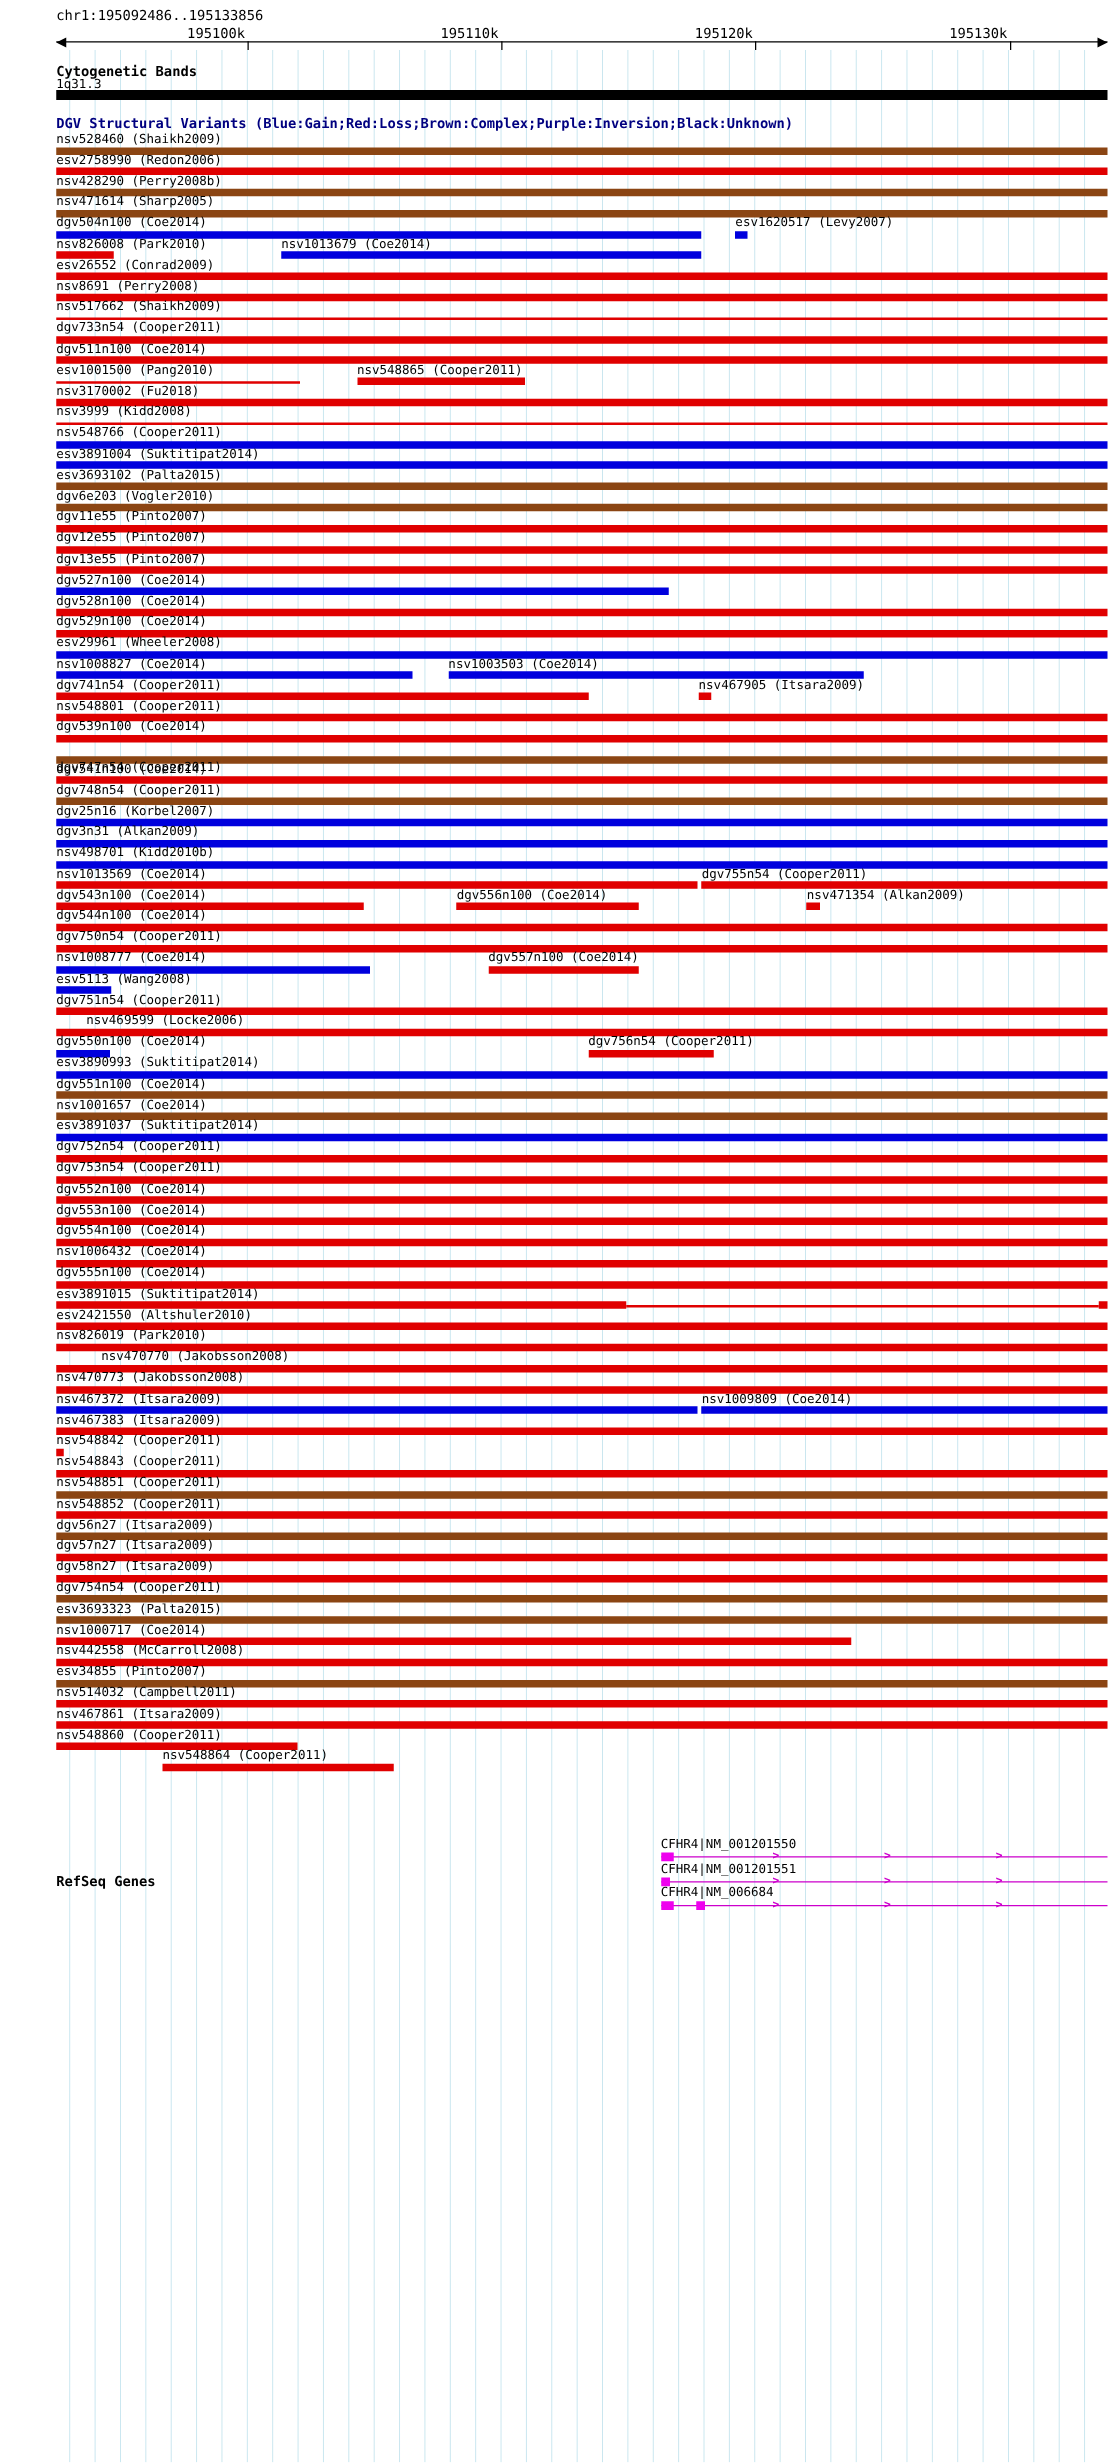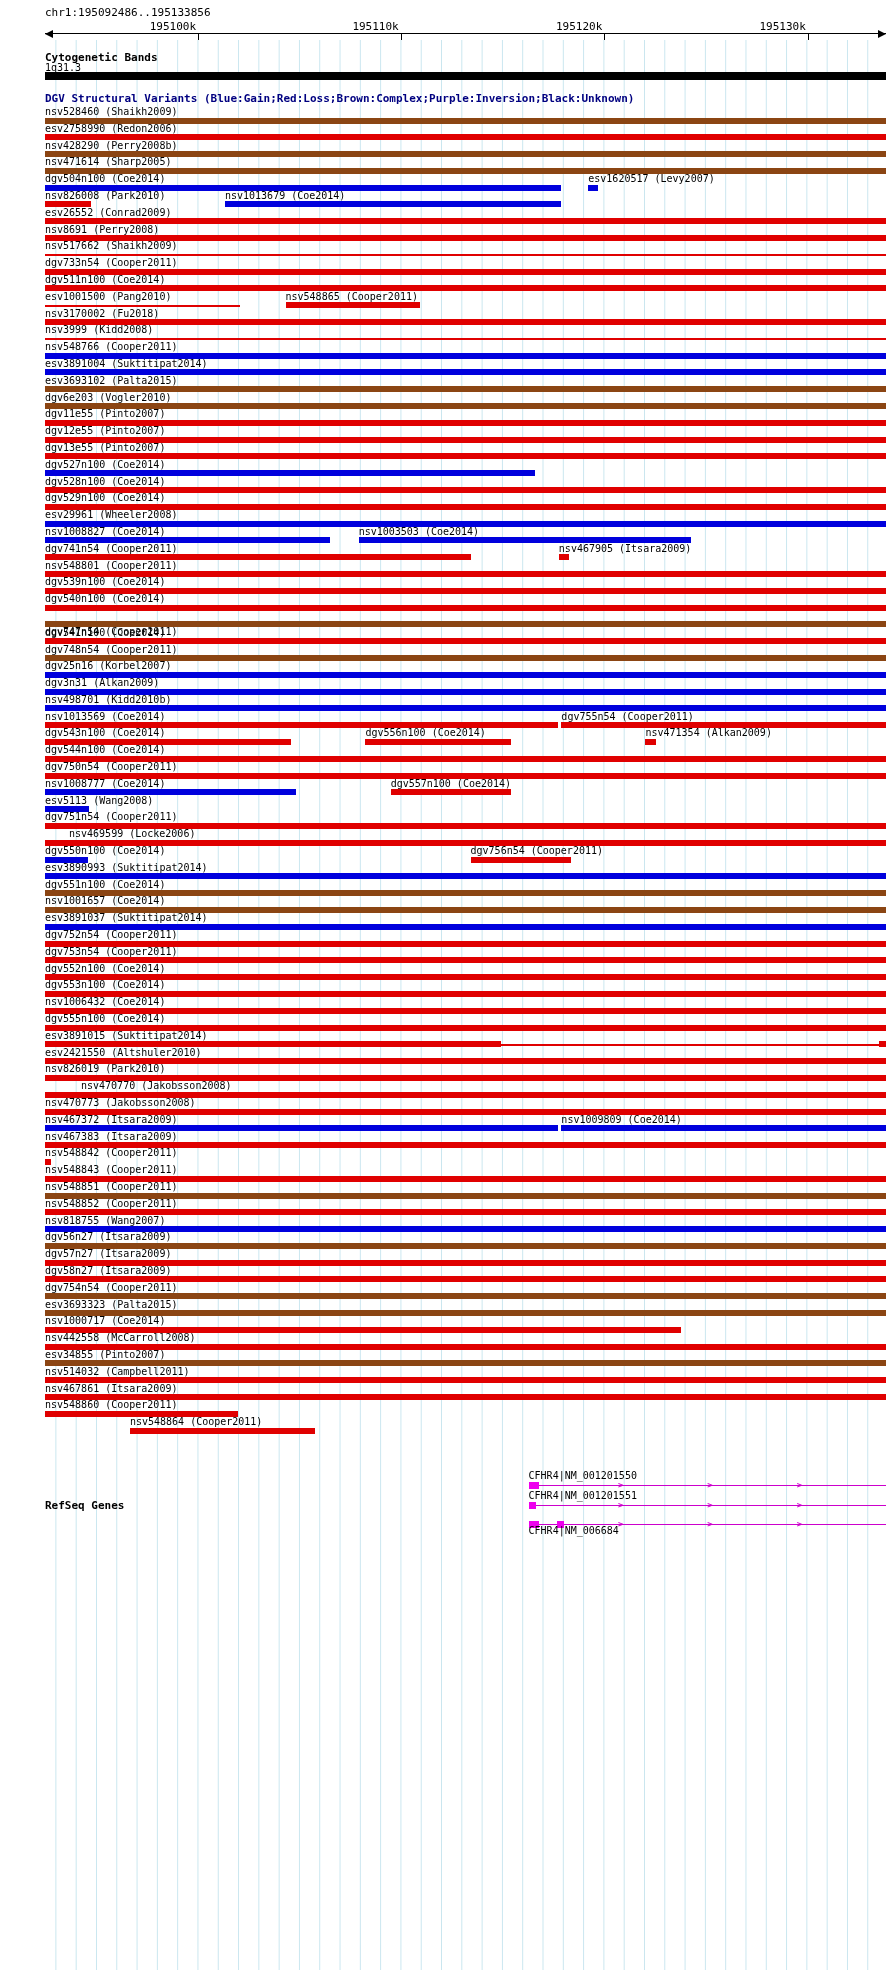--- a/index.html
+++ b/index.html
@@ -181,24 +181,20 @@
       </div>
       <div class="vrow">
         <div class="vbar" title="nsv548801 (Cooper2011)" style="left: 0%; width: 100%; background: rgb(224, 0, 0);"></div>
         <span class="vlabel" style="left: 0%;">nsv548801 (Cooper2011)</span>
       </div>
       <div class="vrow">
         <div class="vbar" title="dgv539n100 (Coe2014)" style="left: 0%; width: 100%; background: rgb(224, 0, 0);"></div>
         <span class="vlabel" style="left: 0%;">dgv539n100 (Coe2014)</span>
       </div>
       <div class="vrow">
-        <div class="vbar" title="dgv540n100 (Coe2014)" style="left: 0%; width: 100%; background: rgb(224, 0, 0);"></div>
-        <span class="vlabel" style="left: 0%;">dgv540n100 (Coe2014)</span>
-      </div>
-      <div class="vrow">
         <div class="vbar" title="dgv747n54 (Cooper2011)" style="left: 0%; width: 100%; background: rgb(139, 69, 19);"></div>
         <span class="vlabel" style="left: 0%; margin-top: 16px;">dgv747n54 (Cooper2011)</span>
       </div>
       <div class="vrow">
         <div class="vbar" title="dgv541n100 (Coe2014)" style="left: 0%; width: 100%; background: rgb(224, 0, 0);"></div>
         <span class="vlabel" style="left: 0%;">dgv541n100 (Coe2014)</span>
       </div>
       <div class="vrow">
         <div class="vbar" title="dgv748n54 (Cooper2011)" style="left: 0%; width: 100%; background: rgb(139, 69, 19);"></div>
         <span class="vlabel" style="left: 0%;">dgv748n54 (Cooper2011)</span>
@@ -287,20 +283,24 @@
       </div>
       <div class="vrow">
         <div class="vbar" title="dgv552n100 (Coe2014)" style="left: 0%; width: 100%; background: rgb(224, 0, 0);"></div>
         <span class="vlabel" style="left: 0%;">dgv552n100 (Coe2014)</span>
       </div>
       <div class="vrow">
         <div class="vbar" title="dgv553n100 (Coe2014)" style="left: 0%; width: 100%; background: rgb(224, 0, 0);"></div>
         <span class="vlabel" style="left: 0%;">dgv553n100 (Coe2014)</span>
       </div>
       <div class="vrow">
+        <div class="vbar" title="dgv554n100 (Coe2014)" style="left: 0%; width: 100%; background: rgb(224, 0, 0);"></div>
+        <span class="vlabel" style="left: 0%;">dgv554n100 (Coe2014)</span>
+      </div>
+      <div class="vrow">
         <div class="vbar" title="nsv1006432 (Coe2014)" style="left: 0%; width: 100%; background: rgb(224, 0, 0);"></div>
         <span class="vlabel" style="left: 0%;">nsv1006432 (Coe2014)</span>
       </div>
       <div class="vrow">
         <div class="vbar" title="dgv555n100 (Coe2014)" style="left: 0%; width: 100%; background: rgb(224, 0, 0);"></div>
         <span class="vlabel" style="left: 0%;">dgv555n100 (Coe2014)</span>
       </div>
       <div class="vrow">
         <div class="vbar" title="esv3891015 (Suktitipat2014)" style="left: 0%; width: 54.2%; background: rgb(224, 0, 0);"></div>
         <div class="vbar thin" title="esv3891015 (Suktitipat2014)" style="left: 54.2%; width: 45%; background: rgb(224, 0, 0);"></div>
@@ -341,24 +341,20 @@
         <div class="vbar" title="nsv548843 (Cooper2011)" style="left: 0%; width: 100%; background: rgb(224, 0, 0);"></div>
         <span class="vlabel" style="left: 0%;">nsv548843 (Cooper2011)</span>
       </div>
       <div class="vrow">
         <div class="vbar" title="nsv548851 (Cooper2011)" style="left: 0%; width: 100%; background: rgb(139, 69, 19);"></div>
         <span class="vlabel" style="left: 0%;">nsv548851 (Cooper2011)</span>
       </div>
       <div class="vrow">
         <div class="vbar" title="nsv548852 (Cooper2011)" style="left: 0%; width: 100%; background: rgb(224, 0, 0);"></div>
         <span class="vlabel" style="left: 0%;">nsv548852 (Cooper2011)</span>
-      </div>
-      <div class="vrow">
-        <div class="vbar" title="nsv818755 (Wang2007)" style="left: 0%; width: 100%; background: rgb(0, 0, 221);"></div>
-        <span class="vlabel" style="left: 0%;">nsv818755 (Wang2007)</span>
       </div>
       <div class="vrow">
         <div class="vbar" title="dgv56n27 (Itsara2009)" style="left: 0%; width: 100%; background: rgb(139, 69, 19);"></div>
         <span class="vlabel" style="left: 0%;">dgv56n27 (Itsara2009)</span>
       </div>
       <div class="vrow">
         <div class="vbar" title="dgv57n27 (Itsara2009)" style="left: 0%; width: 100%; background: rgb(224, 0, 0);"></div>
         <span class="vlabel" style="left: 0%;">dgv57n27 (Itsara2009)</span>
       </div>
       <div class="vrow">
@@ -421,16 +417,16 @@
         <div class="gbox" style="left: 57.5%; width: 0.9%; background: rgb(238, 0, 238);"></div>
         <span class="glabel" style="left: 57.5%;">CFHR4|NM_001201551</span>
       </div>
       <div class="grow">
         <div class="gline" style="left: 57.5%; width: 42.5%; background: rgb(204, 0, 204);"></div>
         <span class="gchev" style="left: 68.125%; color: rgb(204, 0, 204);">&gt;</span>
         <span class="gchev" style="left: 78.75%; color: rgb(204, 0, 204);">&gt;</span>
         <span class="gchev" style="left: 89.375%; color: rgb(204, 0, 204);">&gt;</span>
         <div class="gbox" style="left: 57.5%; width: 1.3%; background: rgb(238, 0, 238);"></div>
         <div class="gbox" style="left: 60.9%; width: 0.8%; background: rgb(238, 0, 238);"></div>
-        <span class="glabel" style="left: 57.5%; margin-top: 16px;">CFHR4|NM_006684</span>
+        <span class="glabel" style="left: 57.5%;">CFHR4|NM_006684</span>
       </div>
     </div>
 </div>
 
 </body></html>

